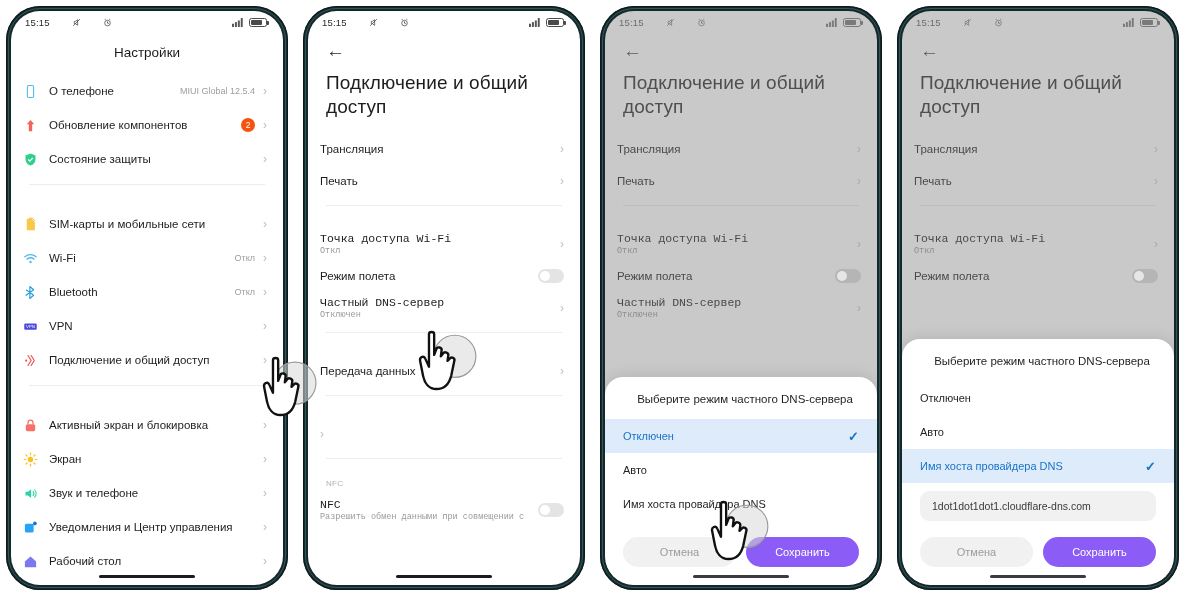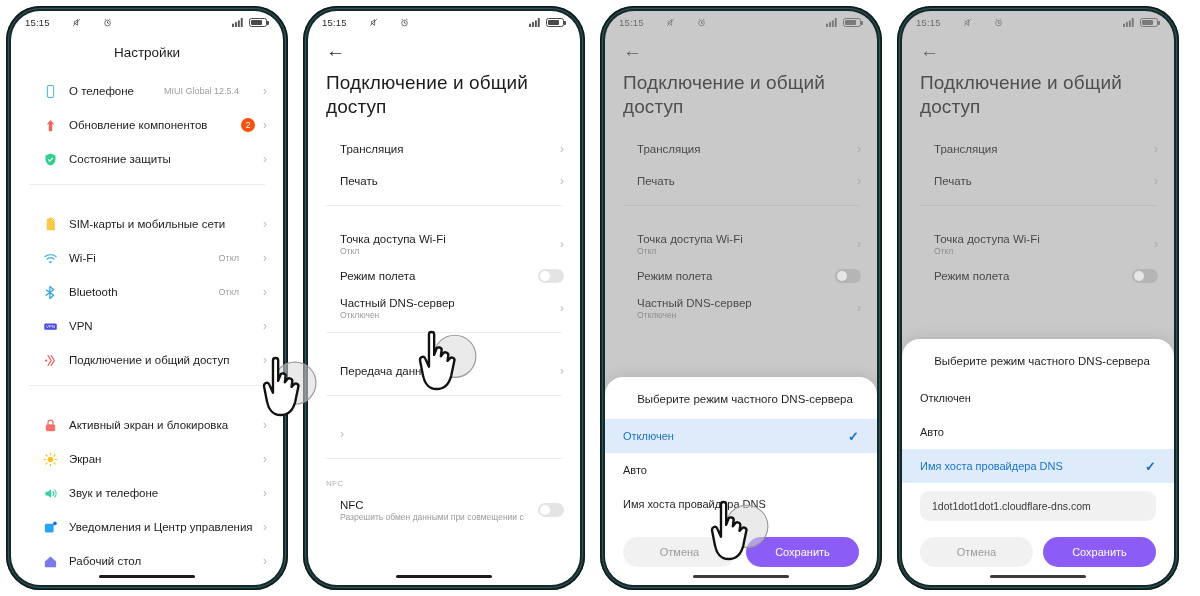--- a/index.html
+++ b/index.html
@@ -81,28 +81,28 @@
 
   .big-title {
     font-size:19px; line-height:24px; color:#1d1d1d; font-weight:400;
     padding: 8px 34px 14px 18px; letter-spacing:.1px;
   }
   .dim .big-title { color:#4f4f4f; }
 
   
   .row {
     position:relative; display:flex; align-items:center;
-    padding: 0 16px 0 32px;
+    padding: 0 16px 0 12px;
     min-height: 34px;
   }
   .row .ico { width:26px; flex:0 0 26px; display:flex; align-items:center; justify-content:flex-start; }
   .row .txt { flex:1; font-size:11.5px; color:#1d1d1d; }
-  .row .txtwrap { flex:1; }
+  .row .txtwrap { flex:1;font-family:Liberation Mono, monospace; }
   .row .sub { font-size:8.5px; color:#9a9a9a; margin-top:1px; }
-  .row .val { font-size:9px; color:#9d9d9d; margin-right:24px; white-space:nowrap; }
+  .row .val { font-size:9px; color:#9d9d9d; margin-right:8px; white-space:nowrap; }
   .chev { color:#bdbdbd; font-size:12px; line-height:1; }
   .dim .row .txt { color:#4a4a4a; }
   .dim .row .sub { color:#8d8d8d; }
   .dim .chev { color:#a9a9a9; }
 
   .badge {
     background:#f5530d; color:#fff; font-size:8.5px;
     width:14px;height:14px;border-radius:50%;
     display:flex;align-items:center;justify-content:center;margin-right:8px;
   }

